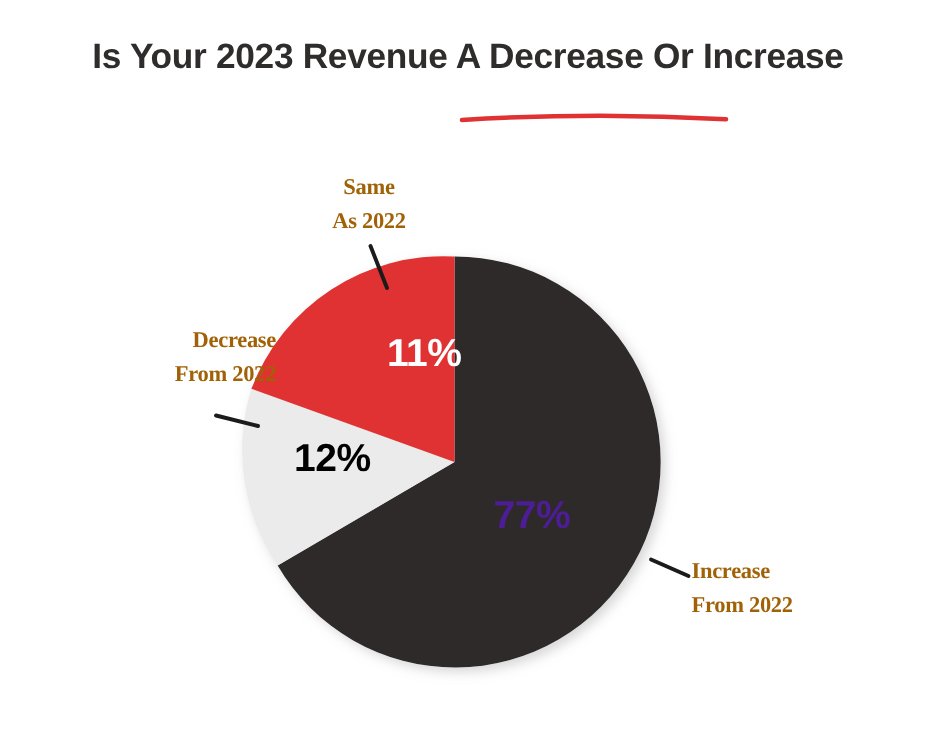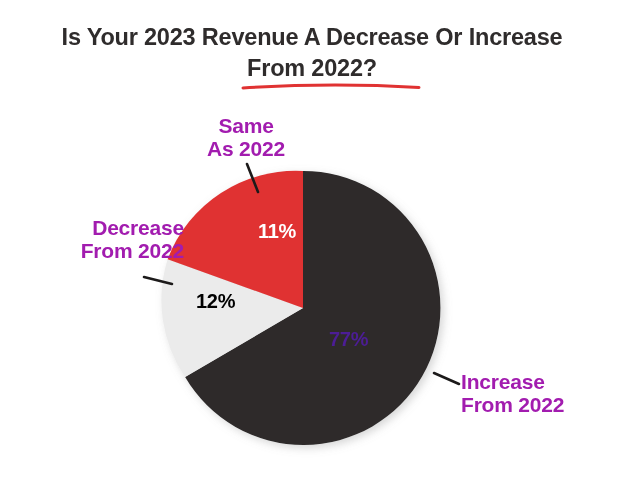--- a/index.html
+++ b/index.html
@@ -60,38 +60,39 @@
   }
   .pie-svg {
     position: absolute;
     left: 0;
     top: 0;
   }
 
   
   .pct {
     position: absolute;
-    font-size: 20px;
+    font-size: 26px;
     font-weight: bold;
     letter-spacing: -0.3px;
     white-space: nowrap;
   }
   .pct-dark  { color: #4c1d95; left: 329px; top: 328px; }
   .pct-light { color: #000000; left: 196px; top: 290px; }
   .pct-red   { color: #ffffff; left: 258px; top: 220px; }
 
   
   .callout {
     position: absolute;
-    font-size: 21px;
+    font-size: 15px;
     font-weight: bold;
-    color: #a21caf;
+    color: #a16207;
     line-height: 23px;
     letter-spacing: -0.2px;
     white-space: nowrap;
+    font-family: Liberation Serif, serif;
   }
   .callout-same {
     left: 191px;
     top: 114px;
     text-align: center;
     width: 110px;
   }
   .callout-decrease {
     left: 34px;
     top: 216px;
@@ -108,21 +109,20 @@
 </style>
 </head>
 <body>
 
 <div id="stage">
 
   <div class="title-block">
     <div class="title-line">Is Your 2023 Revenue A Decrease Or Increase</div>
     <div class="title-line">
       <span class="title-line-2">
-        <span>From 2022?</span>
         <svg class="title-underline" viewBox="0 0 180 8" preserveAspectRatio="none">
           <path d="M2,6 Q90,0.5 178,5.5" stroke="#e03232" stroke-width="3" fill="none" stroke-linecap="round"></path>
         </svg>
       </span>
     </div>
   </div>
 
   <div class="chart-area">
 
     <svg class="pie-svg" width="624" height="496" viewBox="0 0 624 496">

